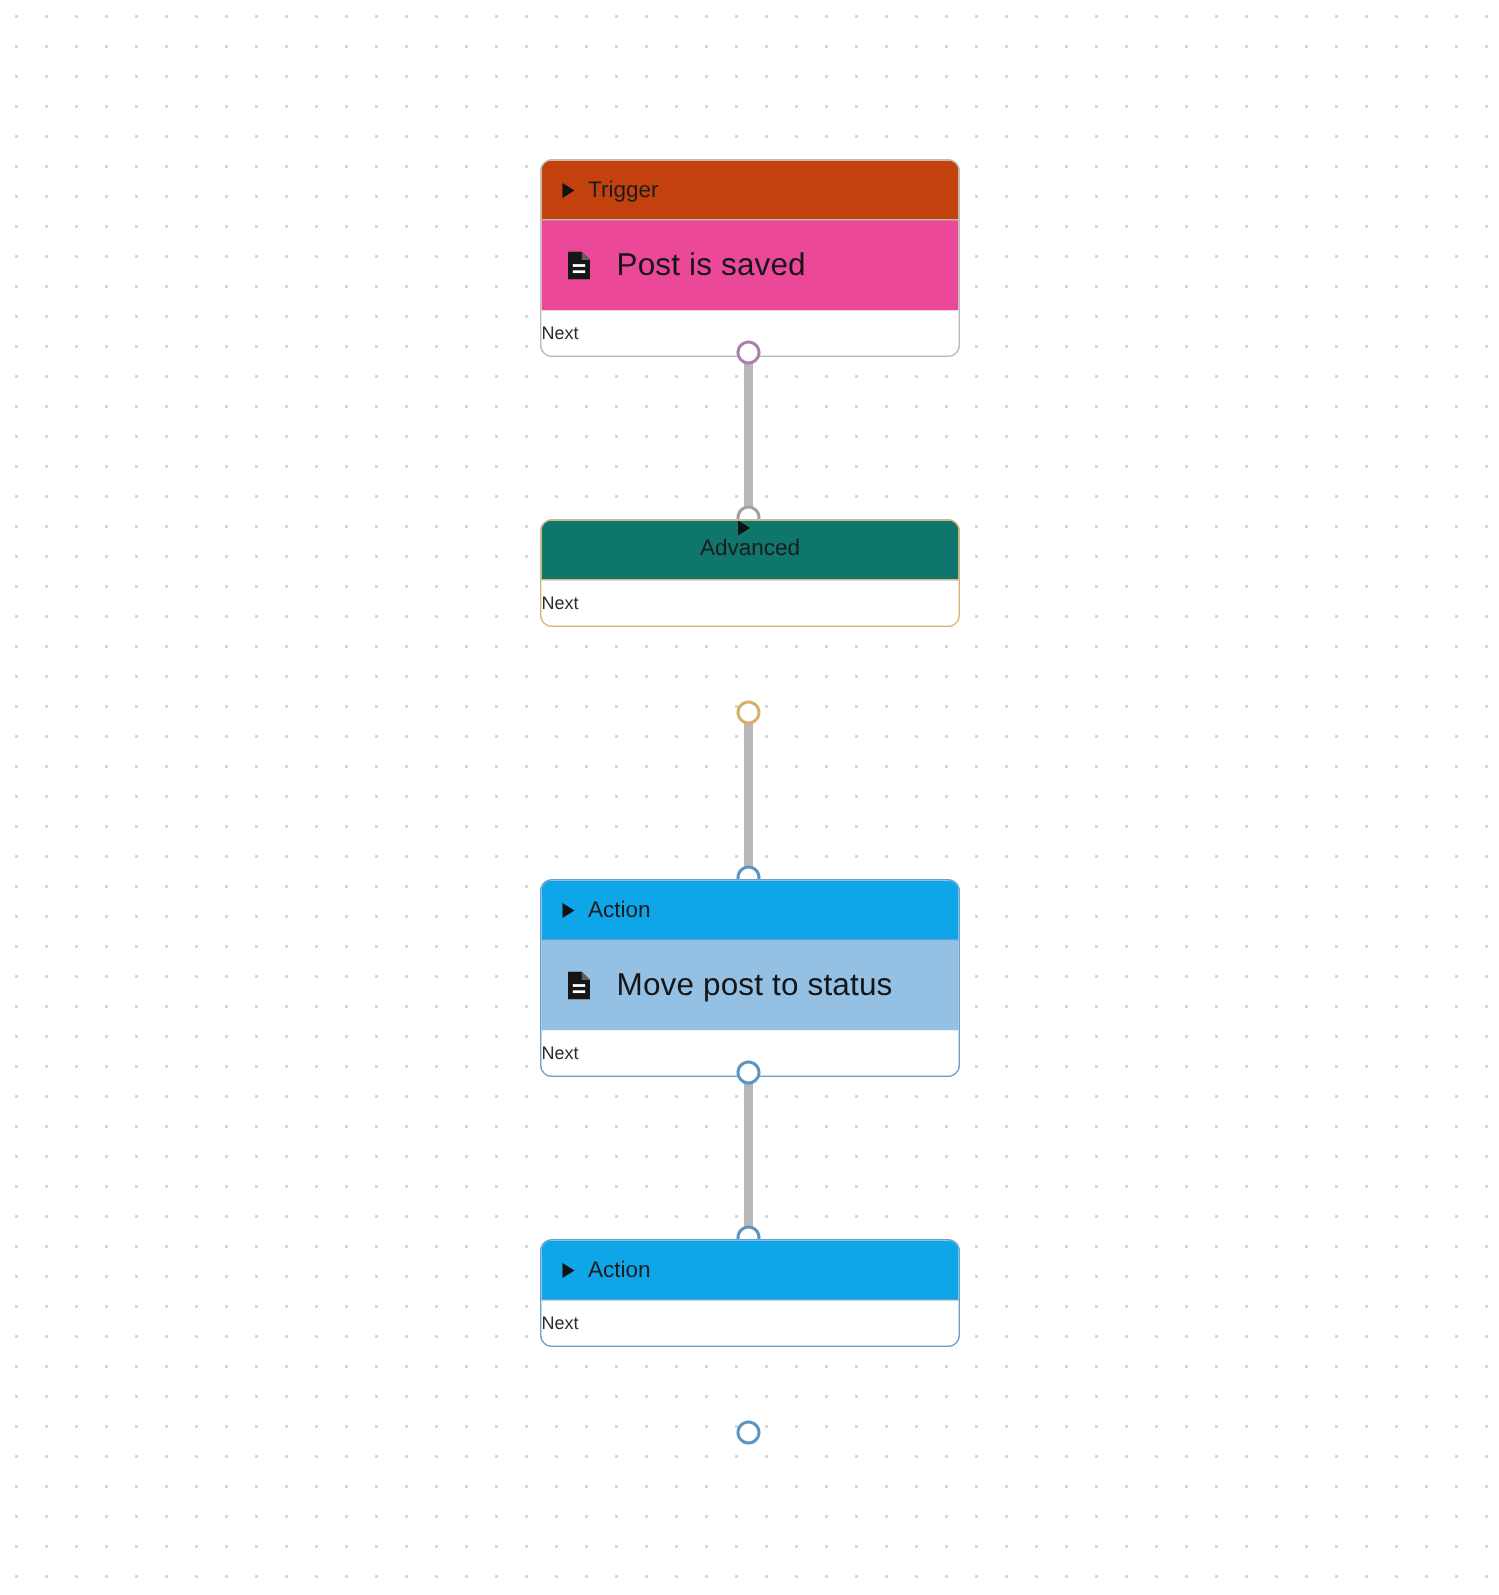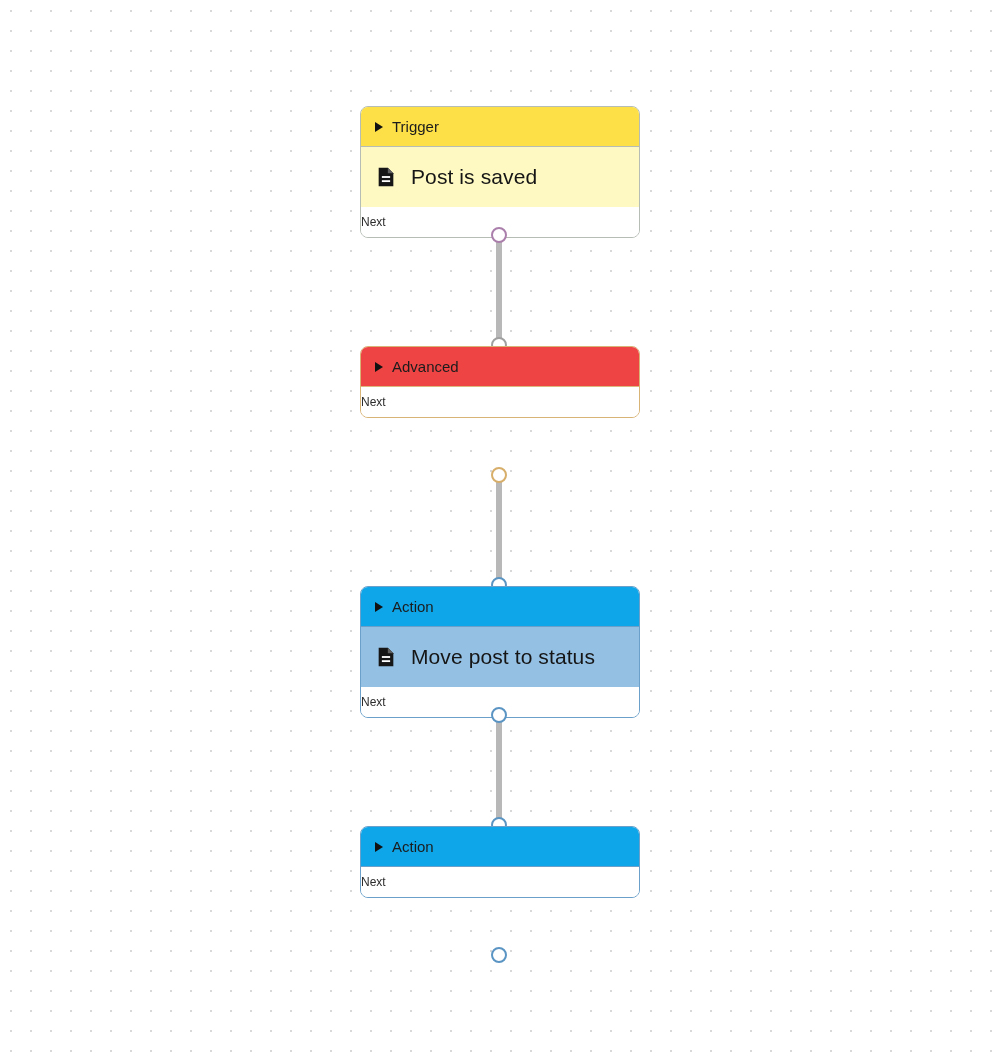--- a/index.html
+++ b/index.html
@@ -76,42 +76,42 @@
 
   .node-header {
     height: 40px;
     display: flex;
     align-items: center;
     padding: 0 14px;
     box-sizing: border-box;
     font-size: 15px;
     color: #1c1c1c;
   }
-  .node.green .node-header { background: #fde047; border-bottom: 1.5px solid #b5bdb5; }
-  .node.tan   .node-header { background: #ef4444; border-bottom: 1.5px solid #dcb97f; }
+  .node.green .node-header { background: #c2410c; border-bottom: 1.5px solid #b5bdb5; }
+  .node.tan   .node-header { background: #0f766e; border-bottom: 1.5px solid #dcb97f; flex-direction: column; }
   .node.blue  .node-header { background: #0ea5e9; border-bottom: 1.5px solid #6aa0c9; }
 
   .caret-icon {
     width: 0;
     height: 0;
     border-left: 8px solid #111111;
     border-top: 5.5px solid transparent;
     border-bottom: 5.5px solid transparent;
     margin-right: 9px;
     flex: 0 0 auto;
   }
 
   .node-body {
     height: 60px;
     display: flex;
     align-items: center;
     padding: 0 14px;
     box-sizing: border-box;
   }
-  .node.green .node-body { background: #fef9c3; }
+  .node.green .node-body { background: #ec4899; }
   .node.tan   .node-body { background: #f7dfb5; }
   .node.blue  .node-body { background: #94c0e3; }
 
   .node-icon {
     width: 22px;
     height: 22px;
     margin-right: 14px;
     flex: 0 0 auto;
     display: block;
   }

